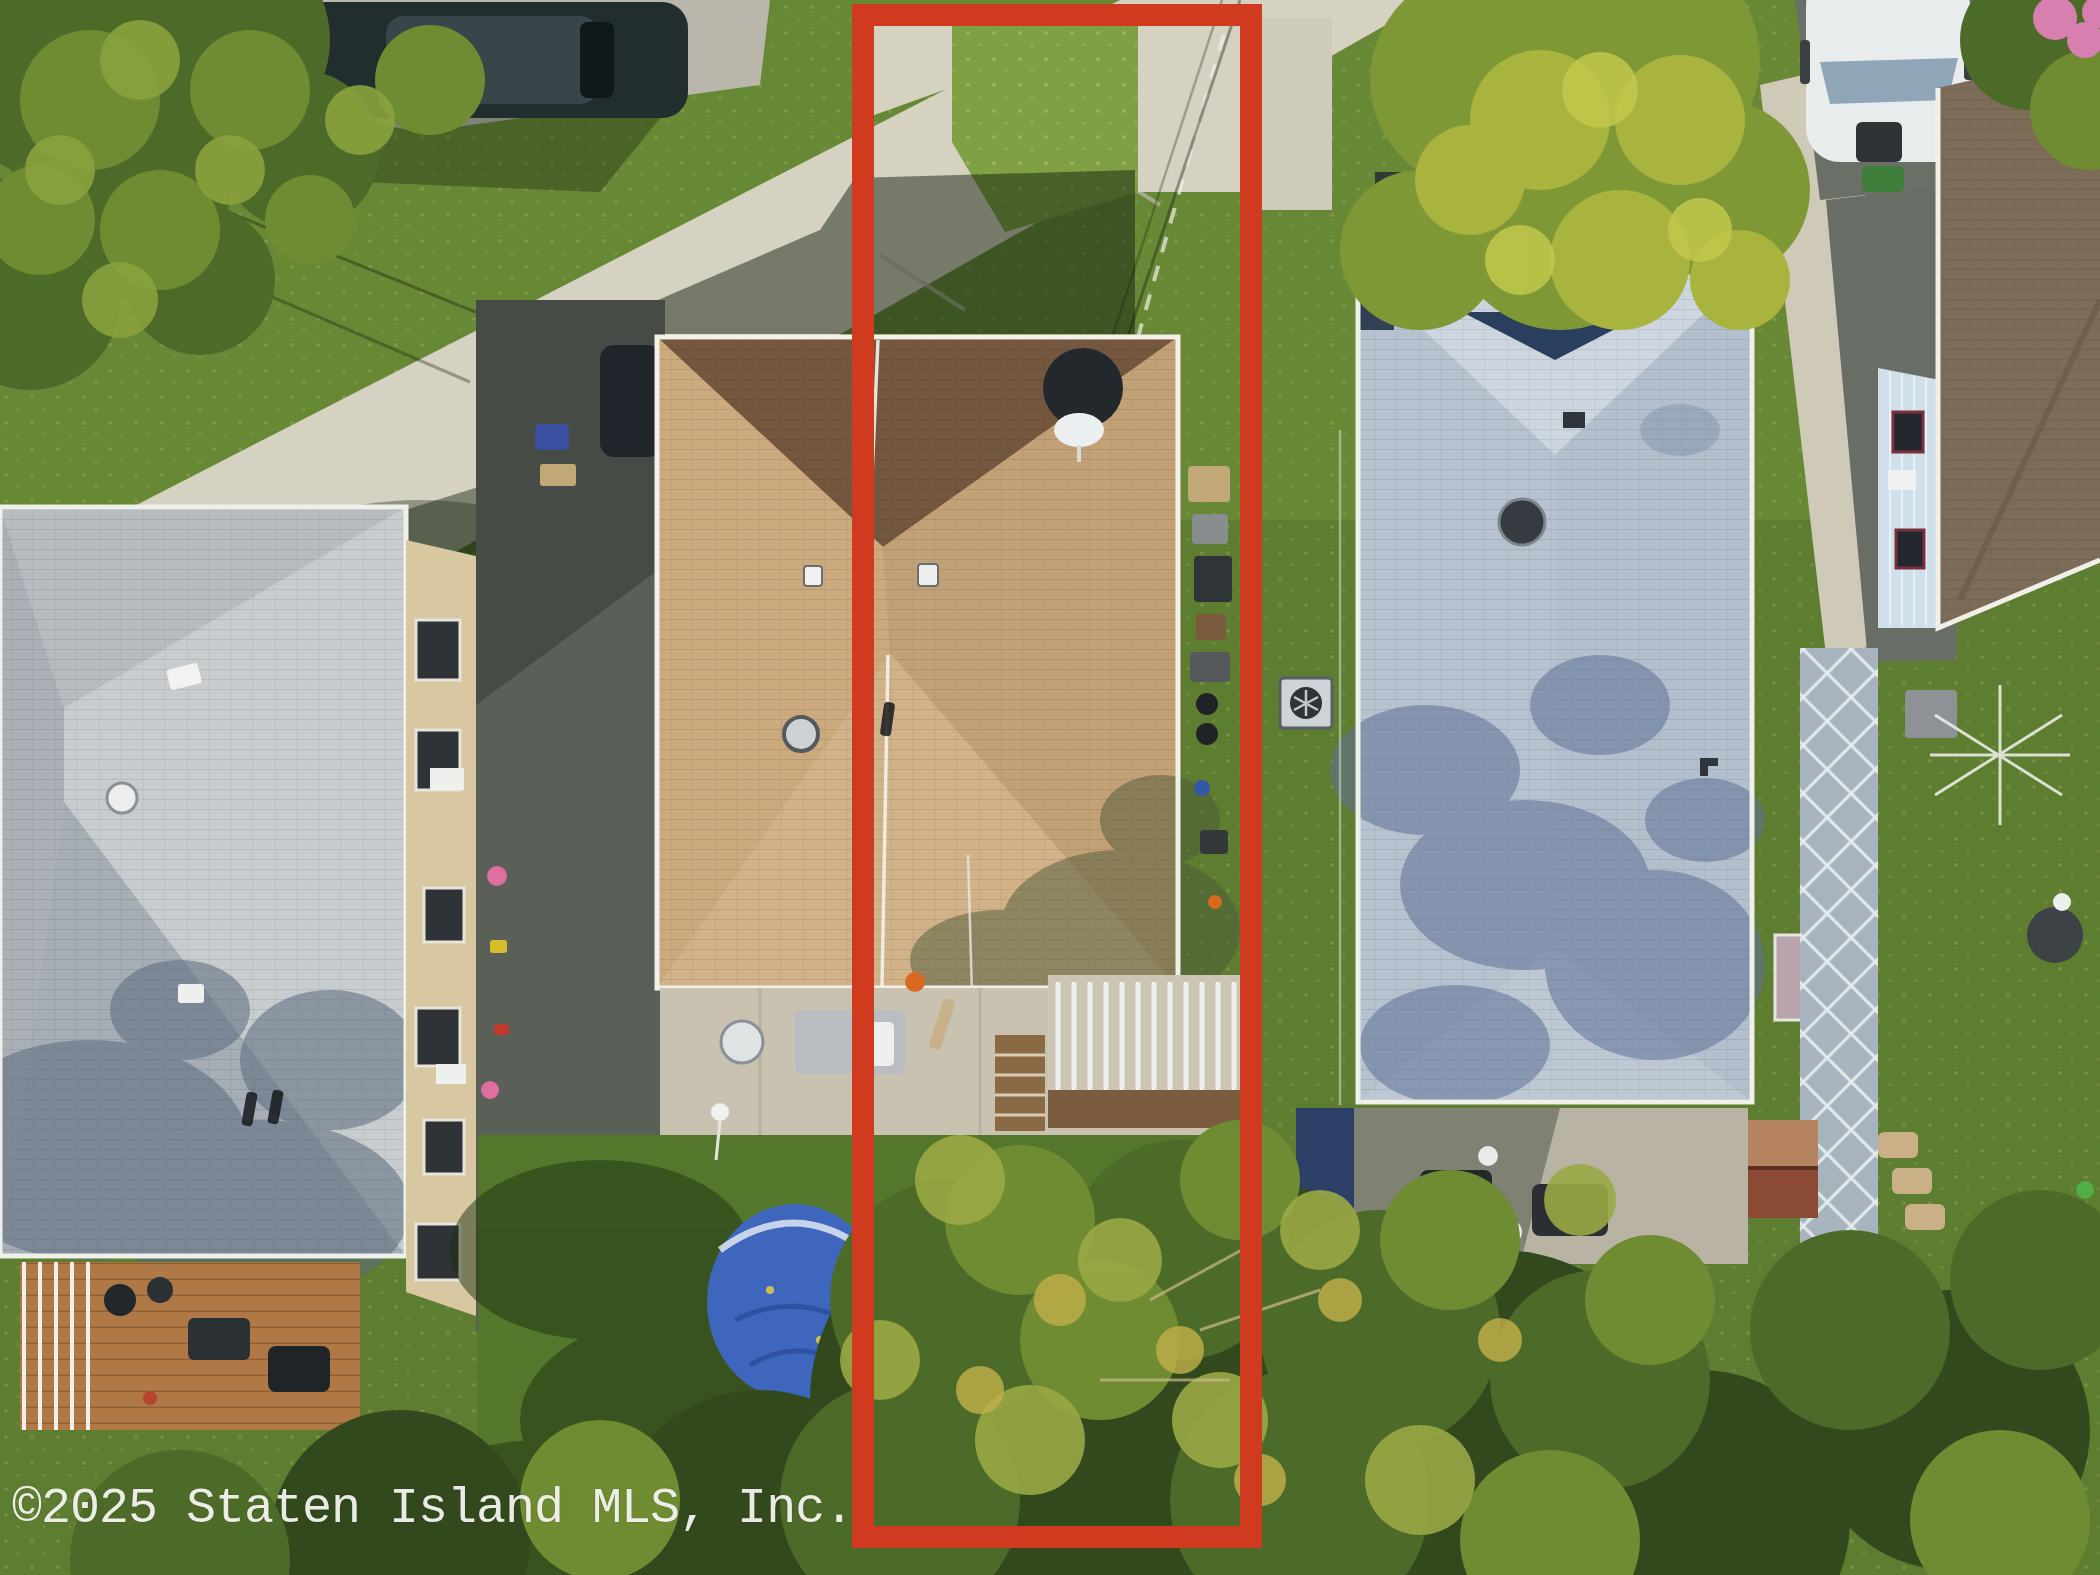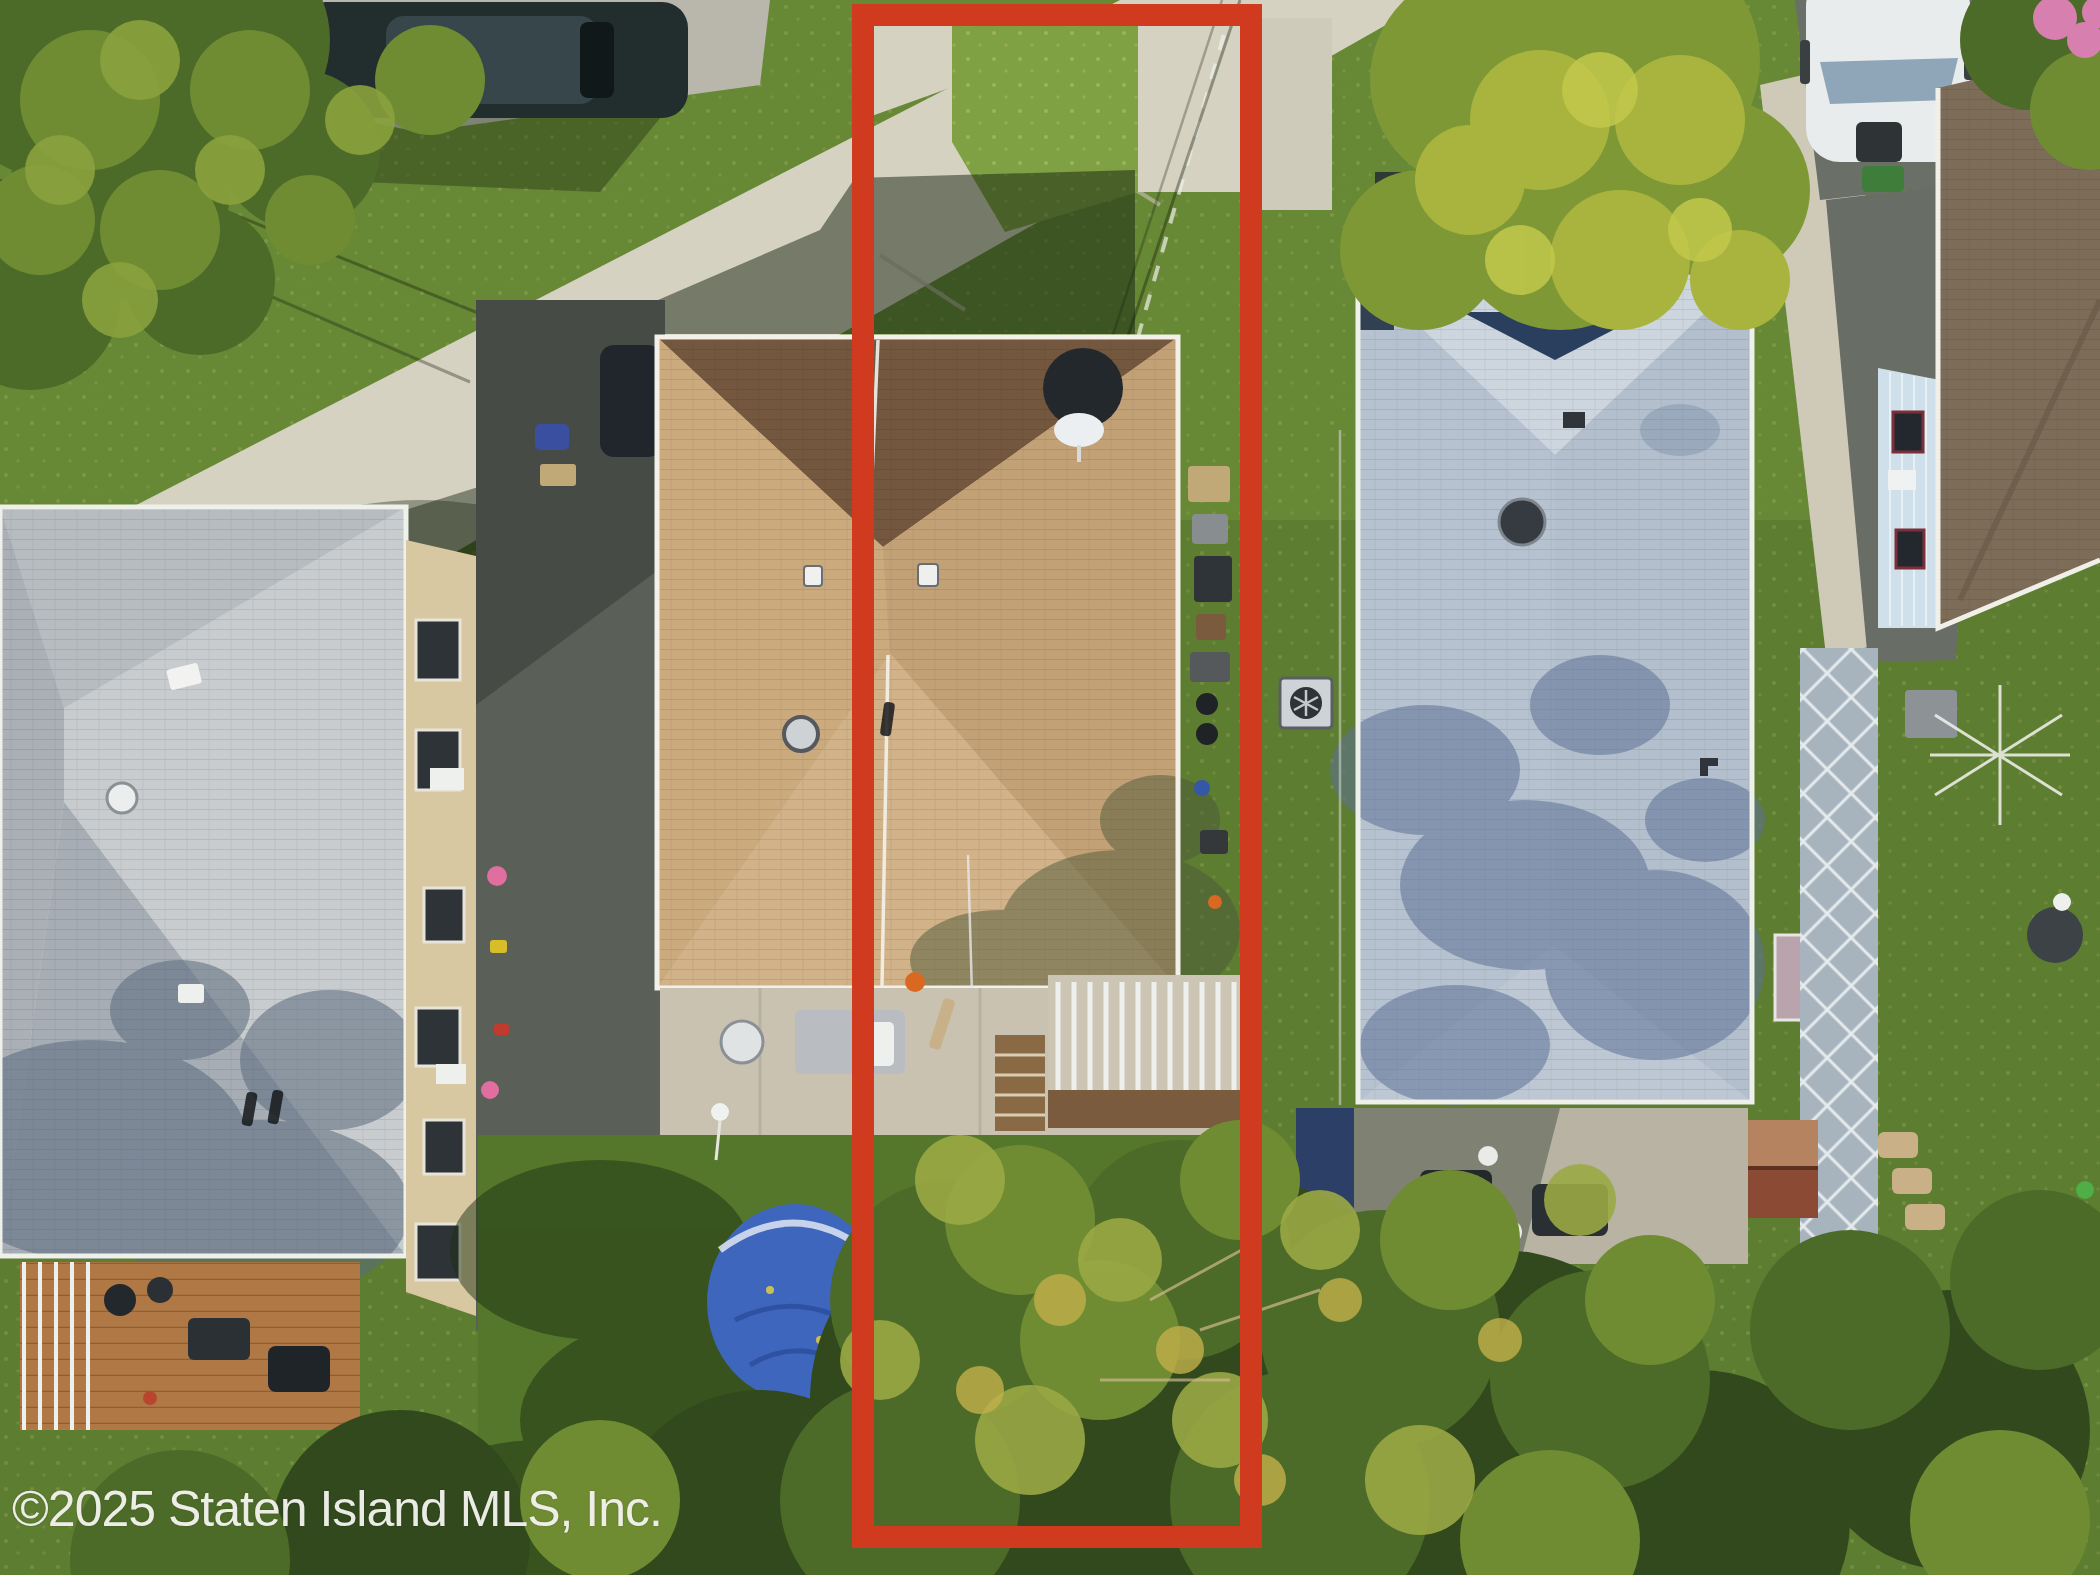--- a/index.html
+++ b/index.html
@@ -1,18 +1,18 @@
 <!DOCTYPE html>
 <html style="--accent: #d03a1e;"><head>
 <meta charset="utf-8">
 <style>
   html,body{margin:0;padding:0;background:#222;}
   .stage{
     position:relative;width:2100px;height:1575px;overflow:hidden;
-    font-family:Liberation Sans, sans-serif;background:#5d7d31;
+    font-family:Liberation Mono, monospace;background:#5d7d31;
   }
   .stage svg{position:absolute;left:0;top:0;width:2100px;height:1575px;display:block;}
   .lot-highlight{
     position:absolute;left:852px;top:4px;width:410px;height:1544px;
     border:22px solid var(--accent,#d03a1e);box-sizing:border-box;
     pointer-events:none;
   }
   .watermark{
     position:absolute;left:12px;top:1480px;
     font-size:50px;letter-spacing:-1px;color:#f5f4f0;opacity:.95;

